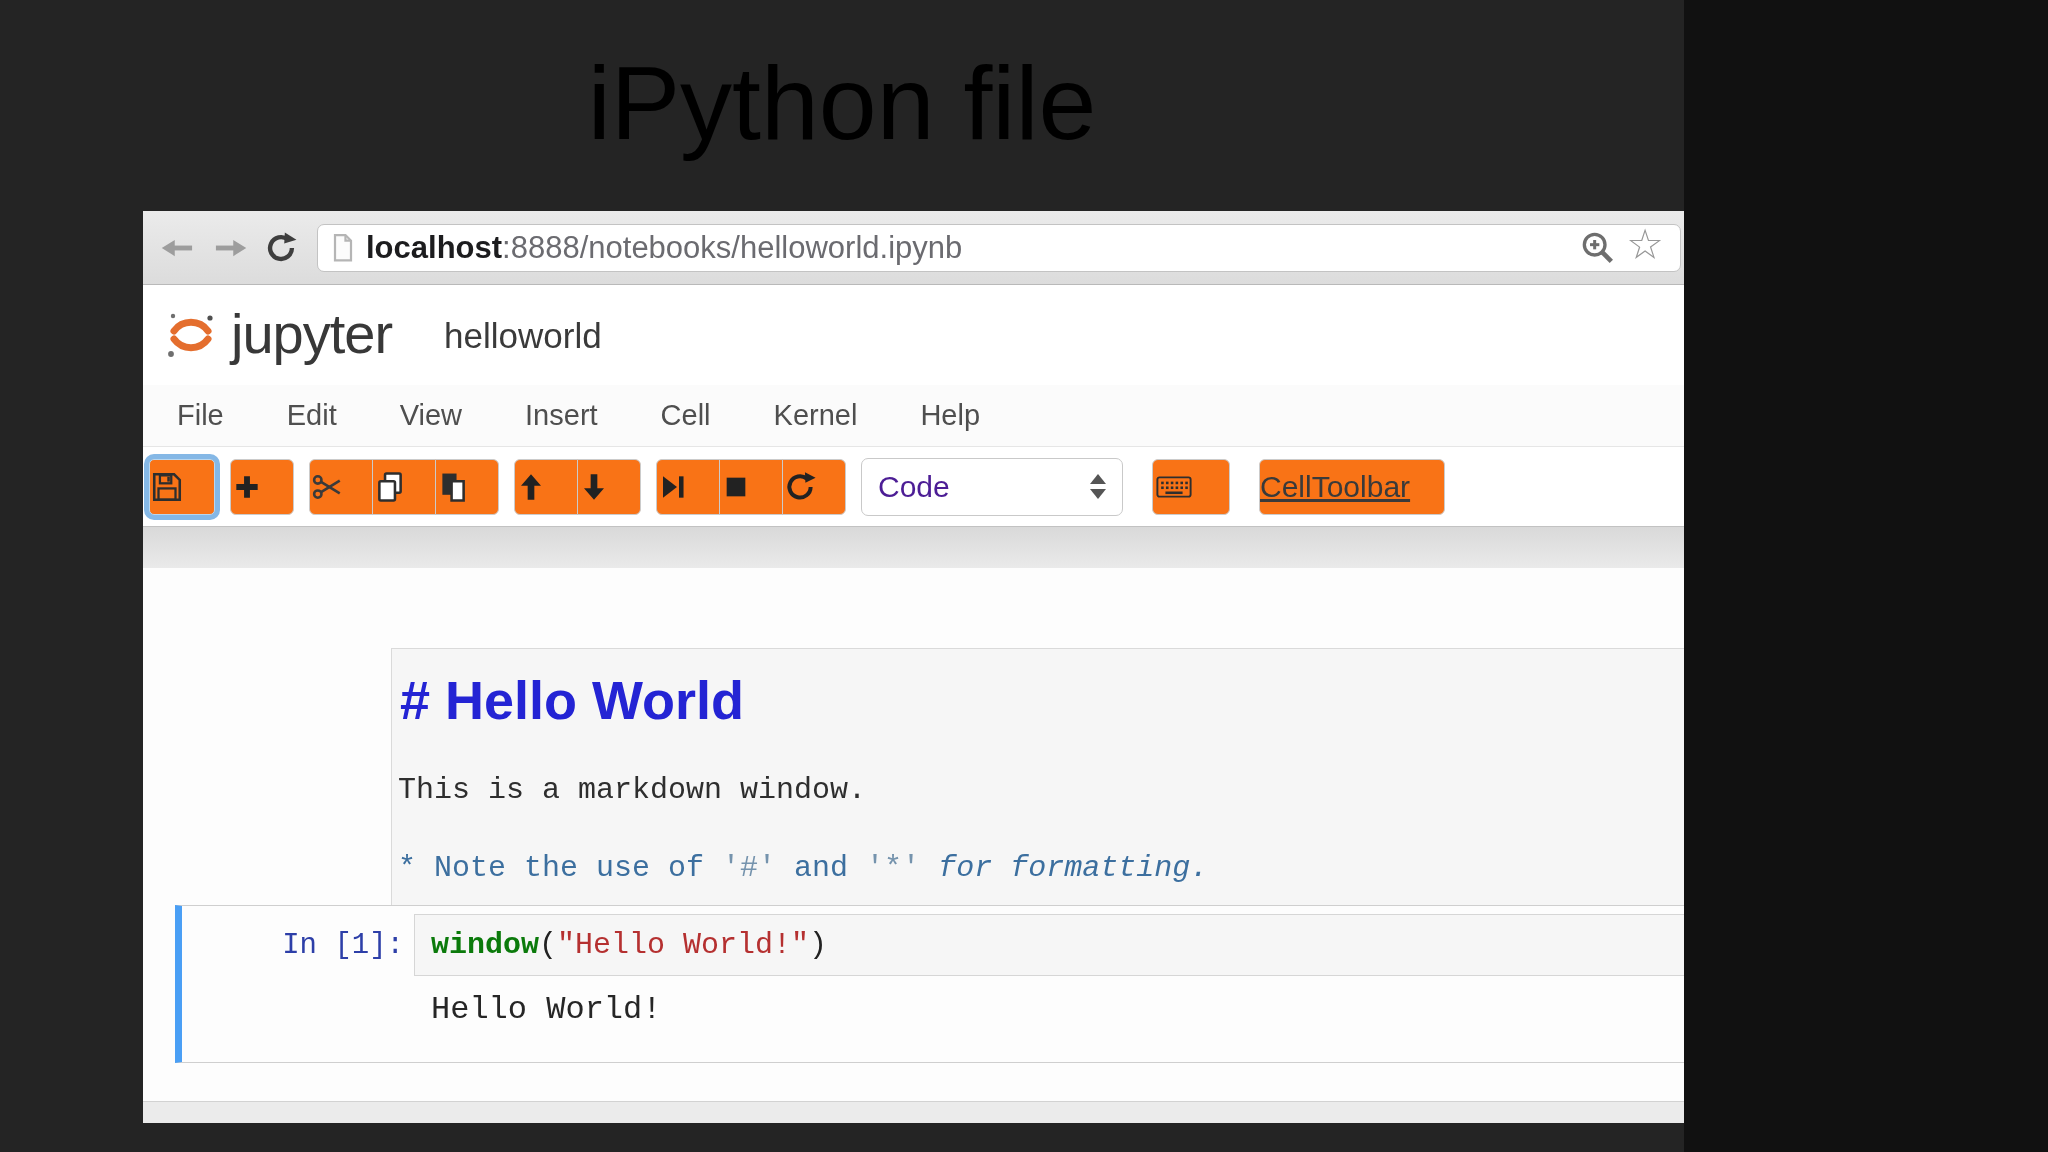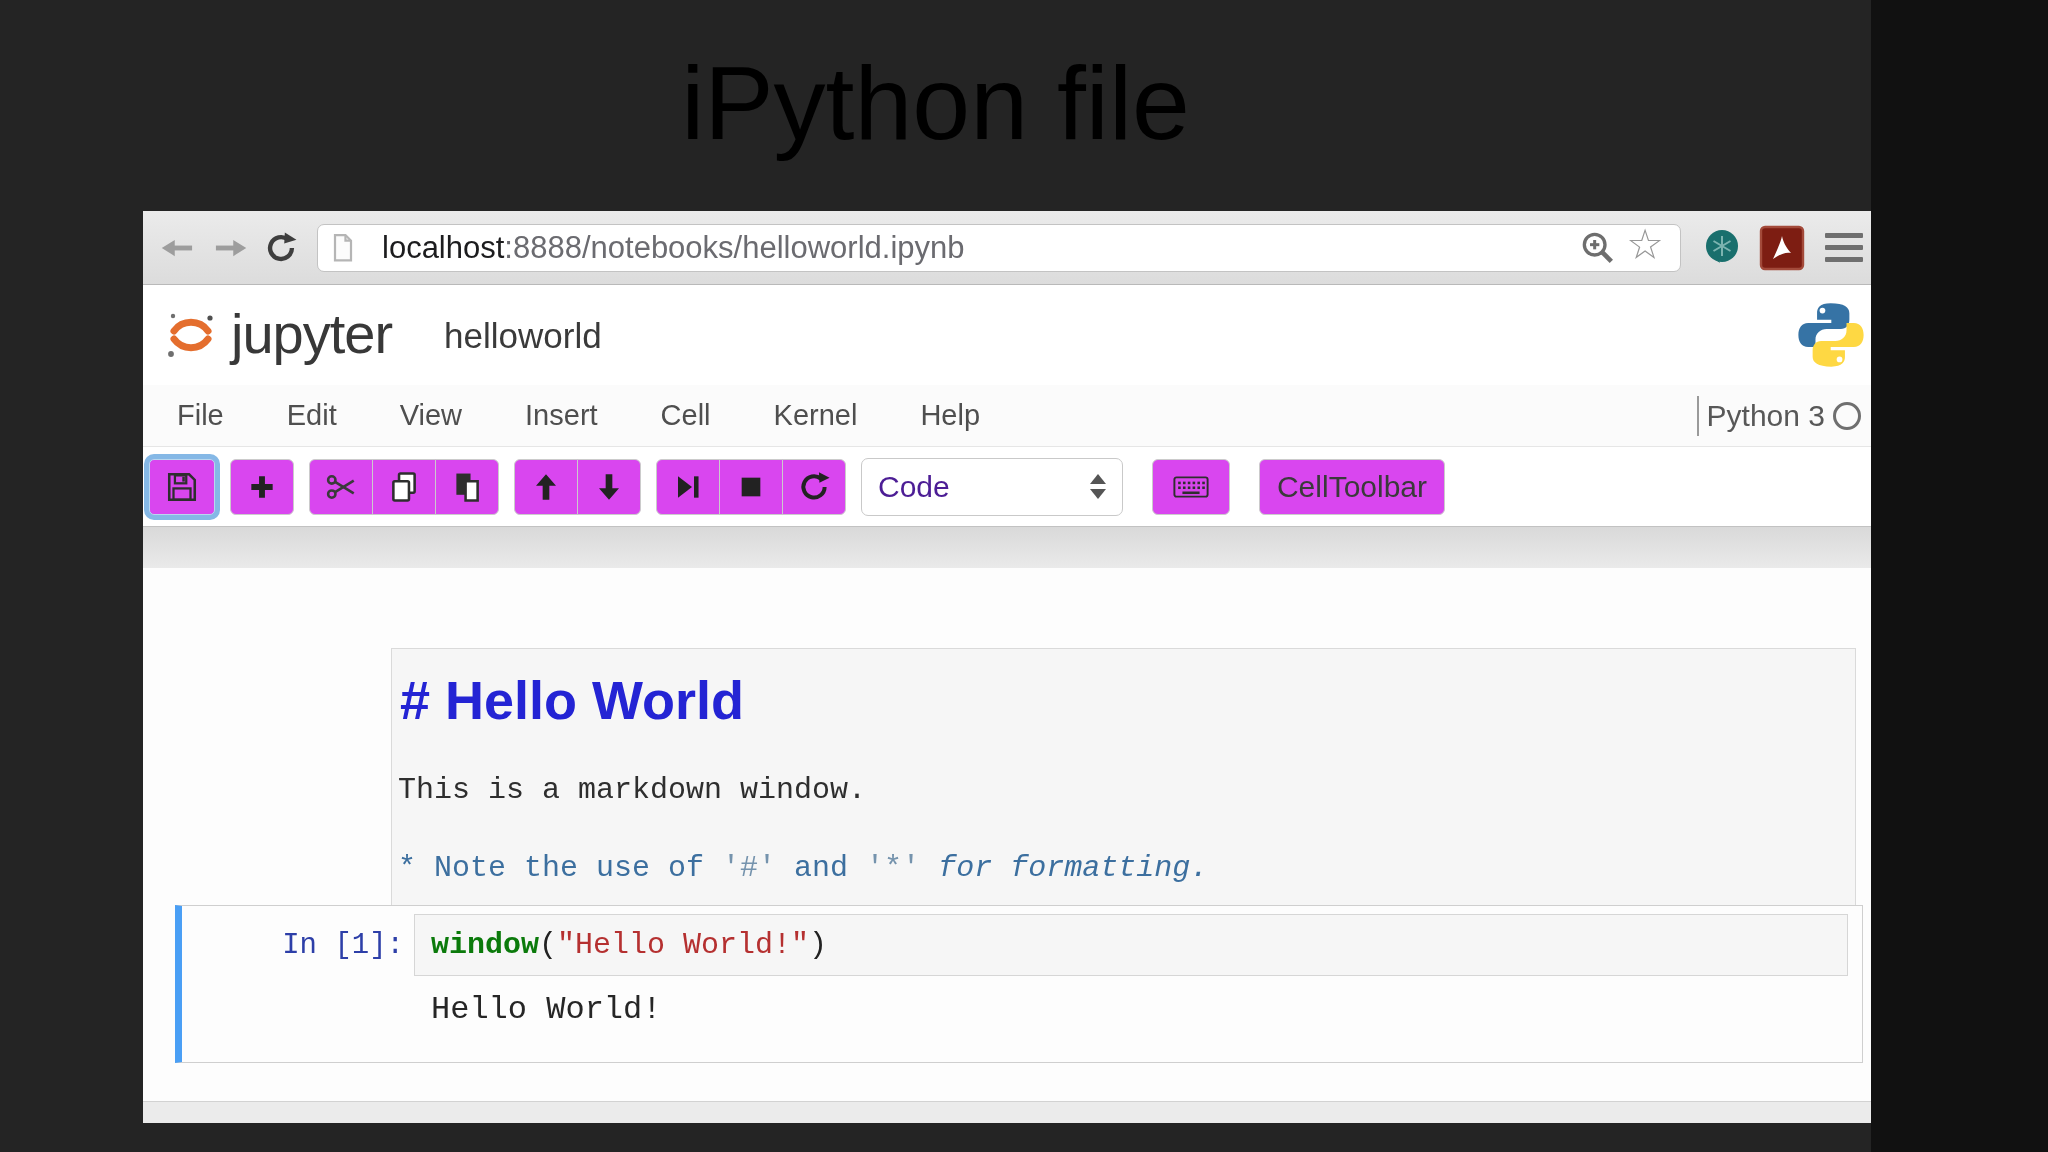--- a/index.html
+++ b/index.html
@@ -1,33 +1,33 @@
 <!DOCTYPE html>
 <html><head>
 <meta charset="utf-8">
 <style>
   html,body{margin:0;padding:0;background:#111;}
-  .slide{position:relative;width:1871px;height:1152px;background:#242424;overflow:hidden;
+  .slide{position:relative;width:1684px;height:1152px;background:#242424;overflow:hidden;
          font-family:"Liberation Sans",sans-serif;}
   .slide-title{position:absolute;top:44px;left:0;width:100%;text-align:center;
 ed               color:#ffffff;font-size:104px;font-weight:500;letter-spacing:0px;}
 
   
   .browser{position:absolute;left:143px;top:211px;width:1734px;height:912px;
            background:#ffffff;display:flex;flex-direction:column;}
 
   
   .chrome-bar{height:74px;flex:0 0 74px;background:linear-gradient(#ebebeb,#dcdcdc);
               border-bottom:1px solid #b9b9b9;display:flex;align-items:center;
               padding:0 14px 0 16px;gap:14px;box-sizing:border-box;}
   .nav-ico{display:flex;align-items:center;justify-content:center;}
   .omnibox{flex:1;height:48px;background:#fff;border:1px solid #c3c3c3;border-radius:7px;
            display:flex;align-items:center;padding:0 10px 0 10px;margin:0 4px;box-sizing:border-box;}
   .url{font-size:31px;white-space:nowrap;margin-left:8px;}
-  .url .host{color:#1c1c1e;font-weight:400;margin-left:16px;}
+  .url .host{color:#1c1c1e;font-weight:700;}
   .url .rest{color:#6b6b70;font-weight:400;}
   .obx-spacer{flex:1;}
   .star-glyph{font-family:"DejaVu Sans",sans-serif;font-size:42px;color:#979797;line-height:1;margin:0 6px 6px 8px;}
   .menu-btn{display:flex;flex-direction:column;gap:7px;margin-left:6px;}
   .menu-btn i{display:block;width:38px;height:5px;background:#6f6f6f;border-radius:1px;}
 
   
   .nb-header{height:100px;flex:0 0 100px;background:#fff;display:flex;align-items:center;
              padding:0 8px 0 18px;box-sizing:border-box;}
   .brand-text{font-size:56px;color:#383838;letter-spacing:-1px;margin-left:10px;margin-top:-4px;}
@@ -40,22 +40,22 @@
             font-size:29px;color:#4f4f4f;gap:63px;}
   .menu-item{cursor:default;}
   .kernel-area{margin-left:auto;display:flex;align-items:center;gap:8px;color:#585858;}
   .kernel-div{width:2px;height:40px;background:#9a9a9a;}
   .kernel-name{font-size:30px;}
   .kernel-circle{width:22px;height:22px;border:3px solid #6f6f6f;border-radius:50%;}
 
   
   .toolbar{height:79px;flex:0 0 79px;background:#fff;display:flex;align-items:center;
            padding-left:2px;gap:15px;box-sizing:border-box;}
-  .btn{height:56px;min-width:64px;background:#d946ef;border:1px solid #cbcbcb;border-radius:6px;
-       display:flex;align-items:center;justify-content:center;box-sizing:border-box;}
+  .btn{height:56px;min-width:64px;background:#f97316;border:1px solid #cbcbcb;border-radius:6px;
+       display:flex;align-items:center;justify-content:flex-start;box-sizing:border-box;text-decoration:underline;}
   .btn-group{display:flex;}
   .btn-group .btn{border-radius:0;margin-left:-1px;}
   .btn-group .btn:first-child{border-radius:6px 0 0 6px;margin-left:0;}
   .btn-group .btn:last-child{border-radius:0 6px 6px 0;}
   .btn-save{width:66px;border:1px solid #b9d7ef;border-radius:5px;
             box-shadow:0 0 0 5px #85b8e6;margin-left:4px;}
   .select-box{height:58px;width:262px;border:1px solid #c9c9c9;border-radius:7px;background:#fff;
               display:flex;align-items:center;padding:0 16px;font-size:30px;color:#4c1d95;box-sizing:border-box;}
   .sel-spacer{flex:1;}
   .sel-arrows{display:flex;flex-direction:column;gap:5px;align-items:center;}

